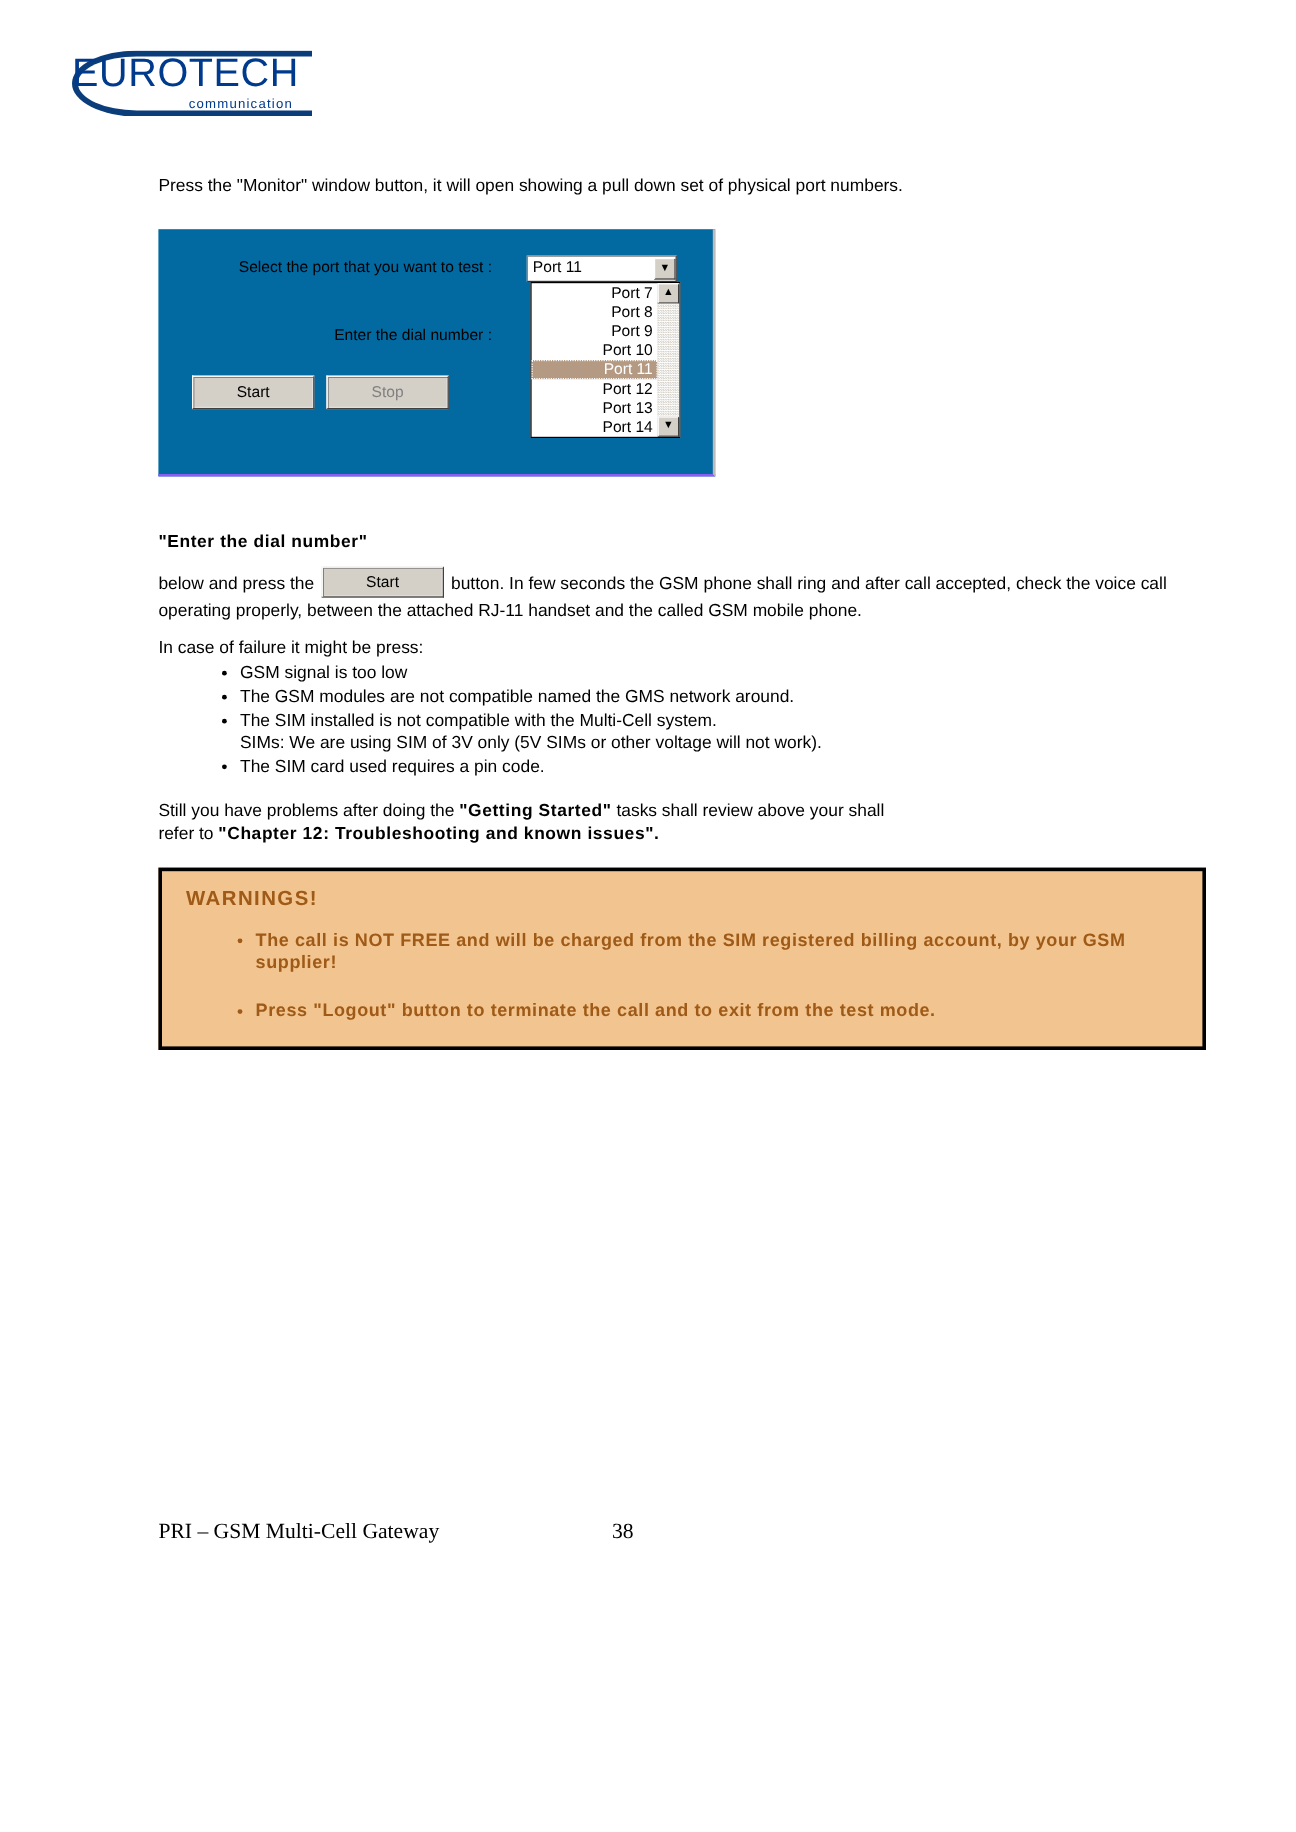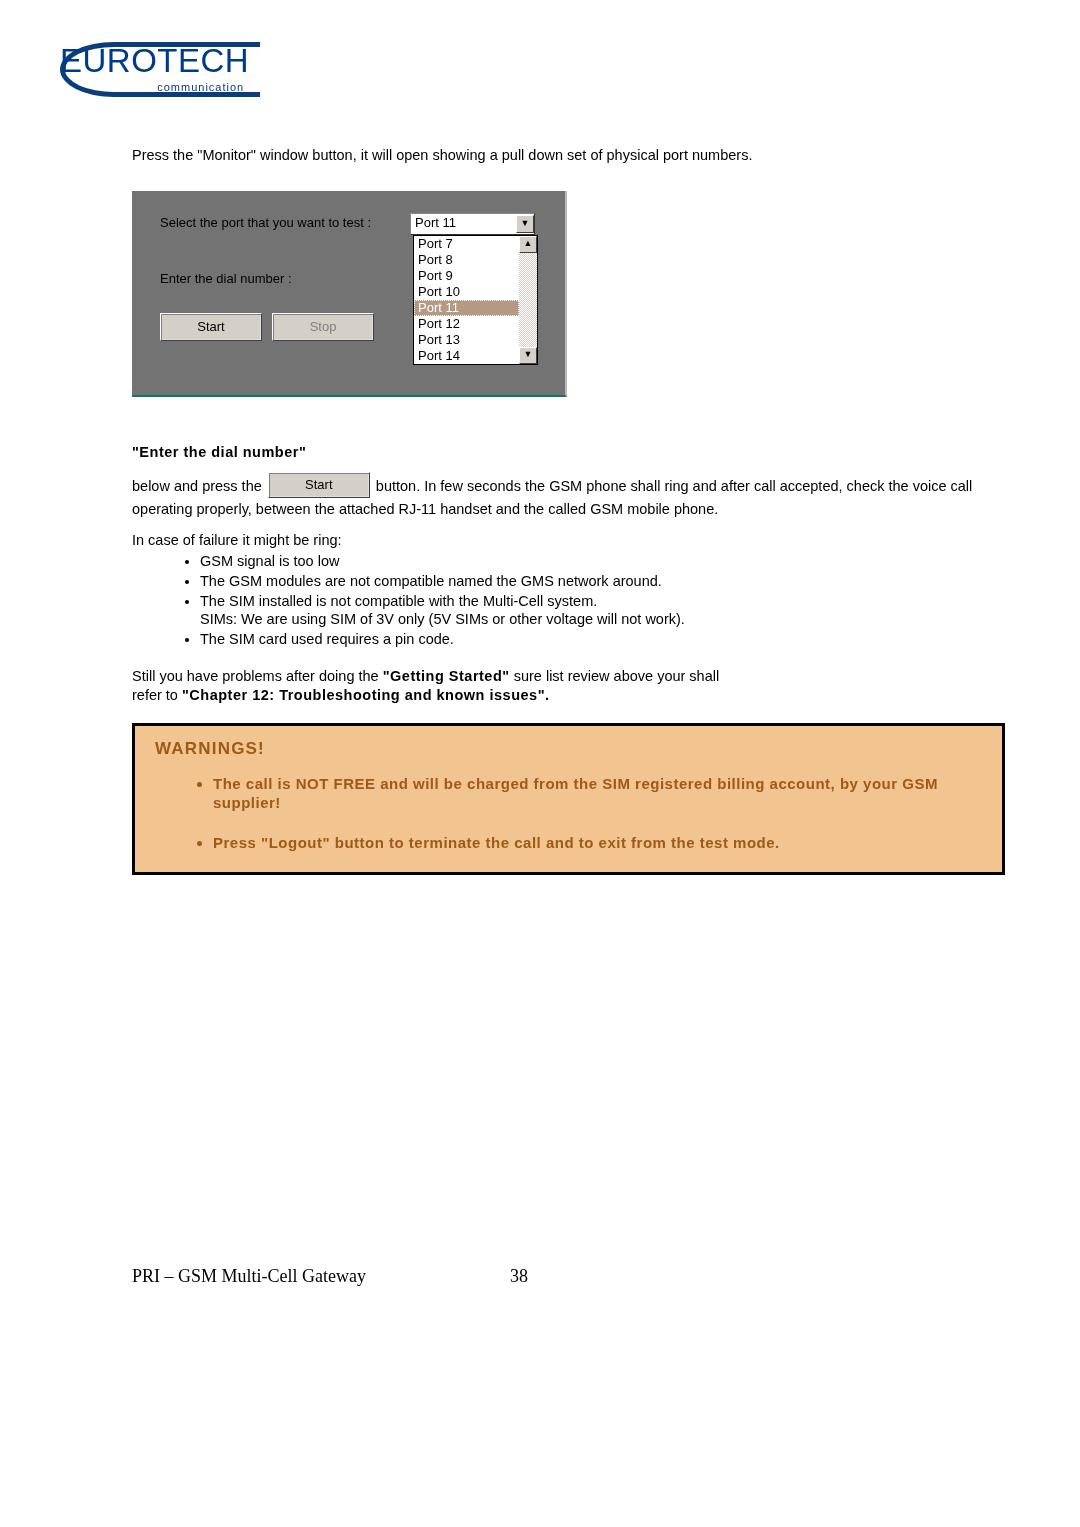--- a/index.html
+++ b/index.html
@@ -49,40 +49,42 @@
     margin-top: -3px;
     margin-right: 5px;
   }
   .content {
     margin-left: 72px;
     margin-right: 15px;
   }
   p { margin: 0 0 12px 0; }
   .monitor-box {
     display: inline-block;
-    background: #737373;
+    background: #0369a1;
     padding: 22px 30px 22px 28px;
     border-right: 2px solid #bbb;
-    border-bottom: 2px solid #0f766e;
+    border-bottom: 2px solid #8b5cf6;
     margin: 14px 0 28px 0;
+    text-align: right;
   }
   .monitor-row {
     display: flex;
     align-items: flex-start;
     margin-bottom: 10px;
   }
   .monitor-left {
     width: 250px;
     font-family: "MS Sans Serif", Arial, sans-serif;
     font-size: 13px;
     color: #000;
   }
   .combo {
     position: relative;
     width: 125px;
+    margin-left: 29px;
   }
   .combo-head {
     background: #fff;
     border: 1px solid #333;
     border-top-color: #888;
     border-left-color: #888;
     height: 20px;
     font-size: 13px;
     font-family: "MS Sans Serif", Arial, sans-serif;
     padding-left: 4px;
@@ -297,33 +299,33 @@
   </p>
 
   <p>
     <span>below and press the </span>
     <span class="win-btn inline-btn">
         <span>Start</span>
       </span>
     <span> button. In few seconds the GSM phone shall ring and after call accepted, check the voice call operating properly, between the attached RJ-11 handset and the called GSM mobile phone.</span>
   </p>
 
-  <p style="margin-bottom:2px;">In case of failure it might be ring:</p>
+  <p style="margin-bottom:2px;">In case of failure it might be press:</p>
   <ul class="bullets">
     <li>GSM signal is too low</li>
     <li>The GSM modules are not compatible named the GMS network around.</li>
     <li>
       <span>The SIM installed is not compatible with the Multi-Cell system.</span><br>
       <span class="note-indent">SIMs: We are using SIM of 3V only (5V SIMs or other voltage will not work).</span>
     </li>
     <li>The SIM card used requires a pin code.</li>
   </ul>
 
   <p style="margin-bottom:0;">
-    <span>Still you have problems after doing the </span><span class="bold-quoted">"Getting Started"</span><span> sure list review above your shall</span>
+    <span>Still you have problems after doing the </span><span class="bold-quoted">"Getting Started"</span><span> tasks shall review above your shall</span>
   </p>
   <p>
     <span>refer to </span><span class="bold-quoted">"Chapter 12: Troubleshooting and known issues".</span>
   </p>
 
   <div class="warning-box">
     <p class="warning-title">WARNINGS!</p>
     <ul>
       <li>The call is NOT FREE and will be charged from the SIM registered billing account, by your GSM supplier!</li>
       <li>Press "Logout" button to terminate the call and to exit from the test mode.</li>

